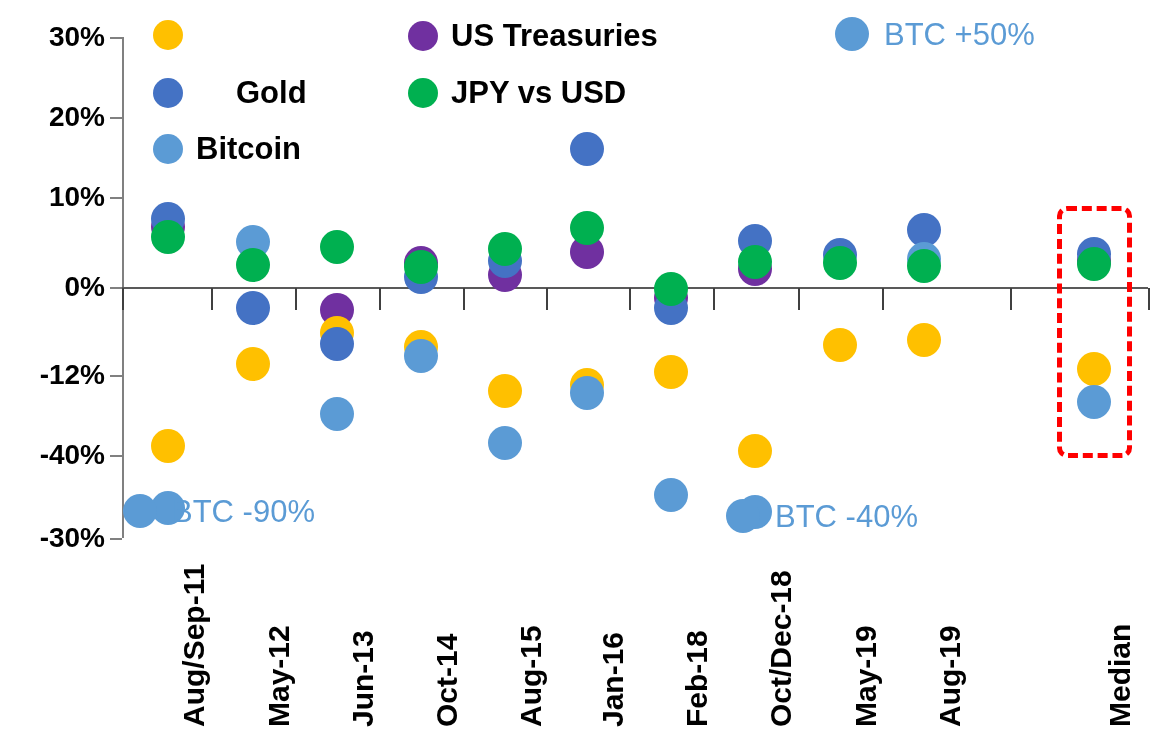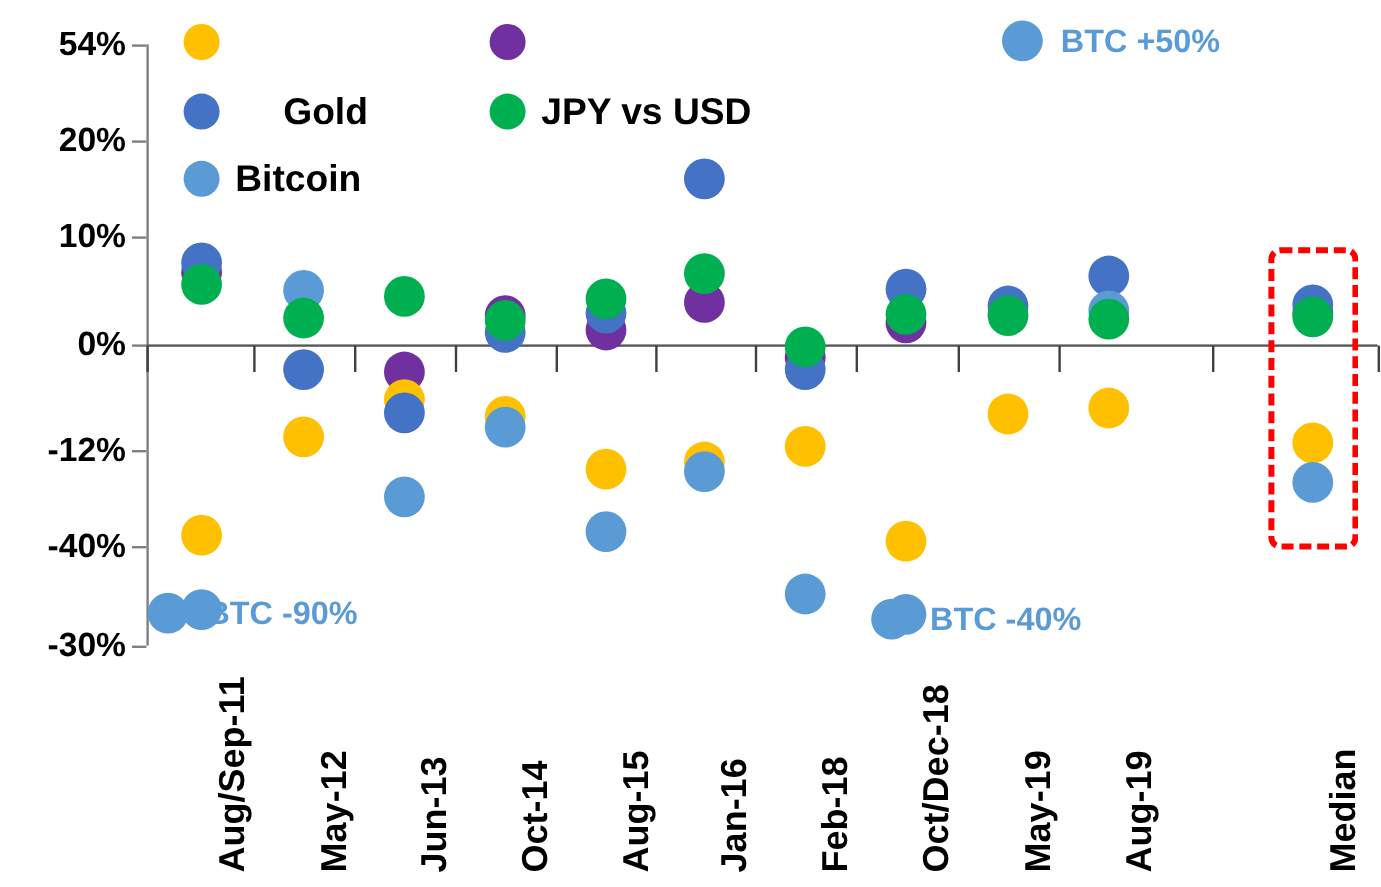--- a/index.html
+++ b/index.html
@@ -37,40 +37,40 @@
   .legend-swatch{border-radius:50%;flex:0 0 auto;}
   .legend-label{
     font-size:31px;font-weight:700;color:#000000;
     margin-left:13px;white-space:nowrap;line-height:1;
   }
 
   
   .annot{position:absolute;display:flex;align-items:center;}
   .annot-dot{border-radius:50%;flex:0 0 auto;}
   .annot-text{
-    font-size:27px;font-weight:700;white-space:nowrap;
+    font-size:31px;font-weight:400;white-space:nowrap;
     margin-left:15px;line-height:1;
   }
 
   
   .highlight-box{
     position:absolute;
     border:5px dashed #ff0000;
     border-radius:10px;
     background:transparent;
     box-sizing:border-box;
   }
 </style>
 </head>
 <body>
 
 <div id="chart-root">
 
   <div id="y-labels">
-      <div class="y-tick-label" style="top: 23px; right: 1046px;">54%</div>
+      <div class="y-tick-label" style="top: 23px; right: 1046px;">30%</div>
       <div class="y-tick-label" style="top: 103px; right: 1046px;">20%</div>
       <div class="y-tick-label" style="top: 183px; right: 1046px;">10%</div>
       <div class="y-tick-label" style="top: 273px; right: 1046px;">0%</div>
       <div class="y-tick-label" style="top: 361px; right: 1046px;">-12%</div>
       <div class="y-tick-label" style="top: 441px; right: 1046px;">-40%</div>
       <div class="y-tick-label" style="top: 524px; right: 1046px;">-30%</div>
     </div>
 
   <div id="y-marks">
       <div class="axis-vline" style="left: 122px; top: 37px; height: 501px;"></div>
@@ -173,20 +173,21 @@
       <div class="legend-item" style="left: 153px; top: 77px; gap: 40px;">
         <span class="legend-swatch" style="width: 30px; height: 30px; background: rgb(68, 114, 196);"></span>
         <span class="legend-label">Gold</span>
       </div>
       <div class="legend-item" style="left: 153px; top: 133px; text-align: right;">
         <span class="legend-swatch" style="width: 30px; height: 30px; background: rgb(91, 155, 213);"></span>
         <span class="legend-label">Bitcoin</span>
       </div>
       <div class="legend-item" style="left: 408px; top: 20px;">
         <span class="legend-swatch" style="width: 30px; height: 30px; background: rgb(112, 48, 160);"></span>
+        <span class="legend-label">US Treasuries</span>
       </div>
       <div class="legend-item" style="left: 408px; top: 77px;">
         <span class="legend-swatch" style="width: 30px; height: 30px; background: rgb(0, 176, 80);"></span>
         <span class="legend-label">JPY vs USD</span>
       </div>
     </div>
 
   <div id="annots">
       <div class="annot" style="left: 835px; top: 17px;">
         <span class="annot-dot" style="width: 34px; height: 34px; background: rgb(91, 155, 213);"></span>

